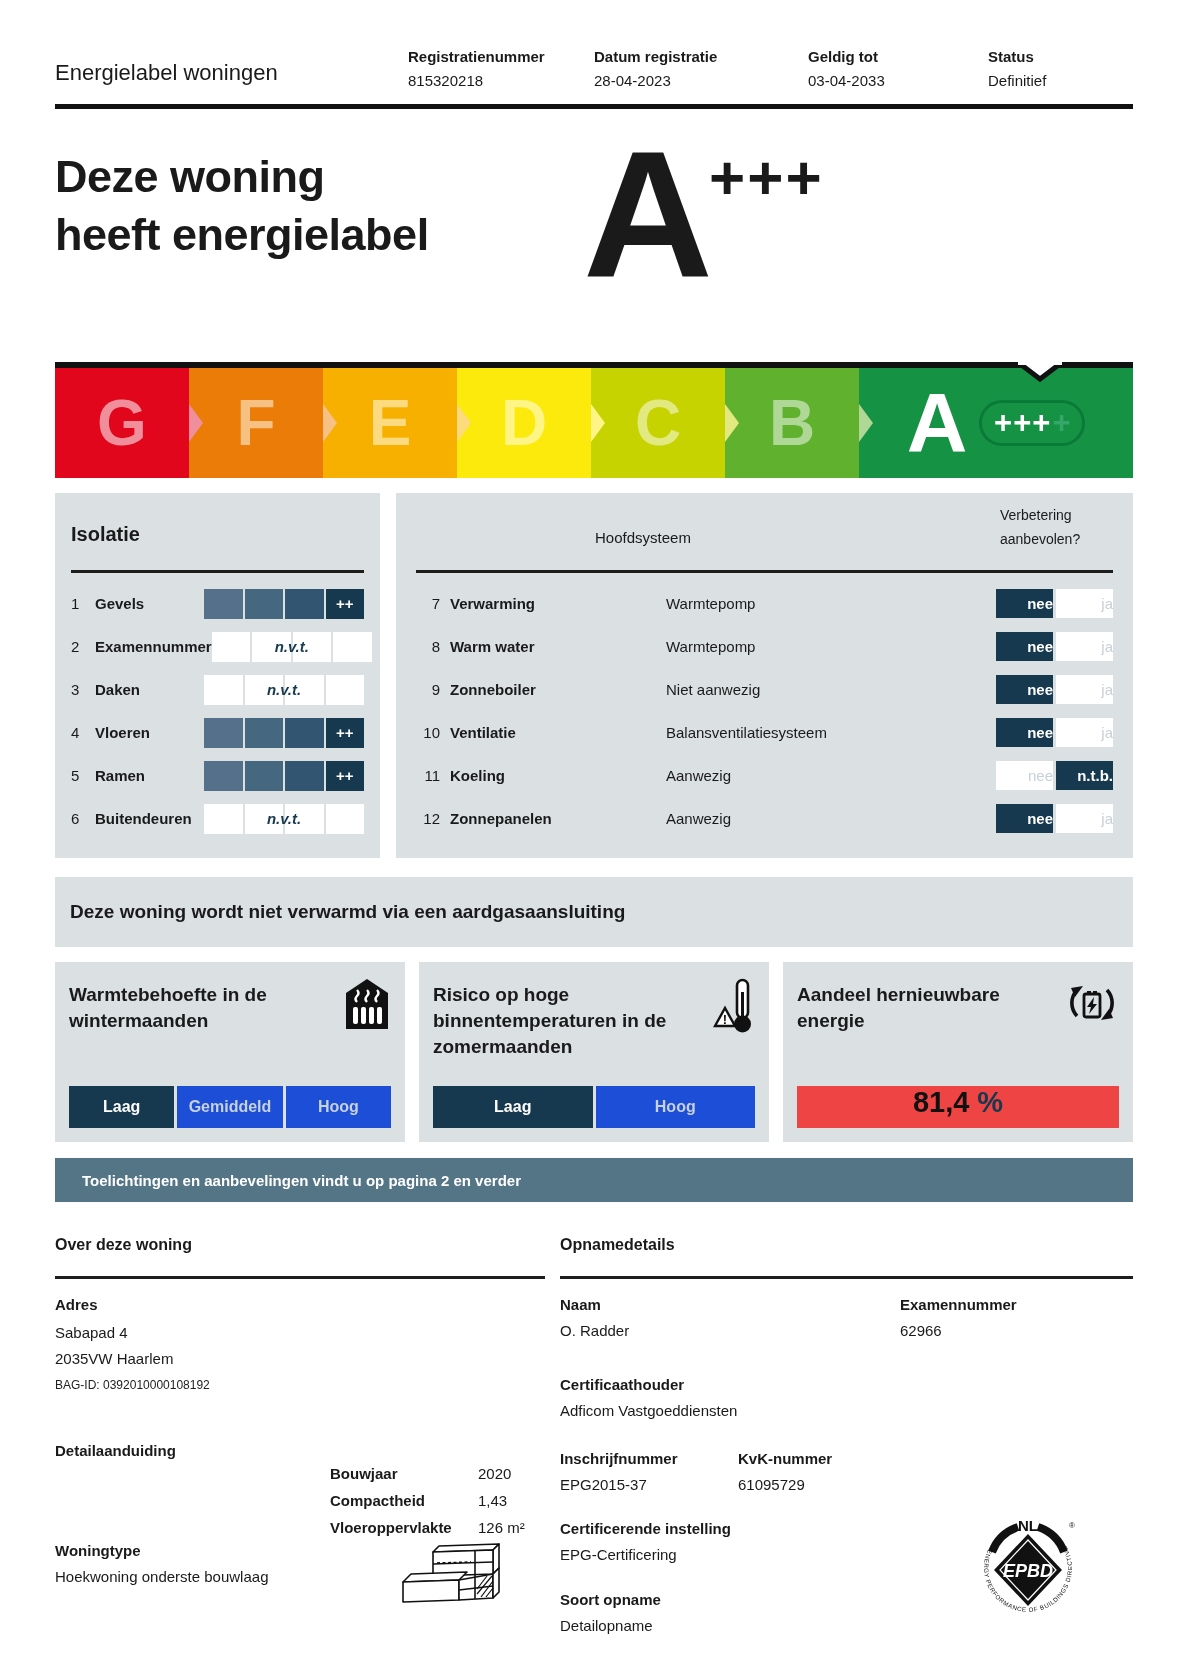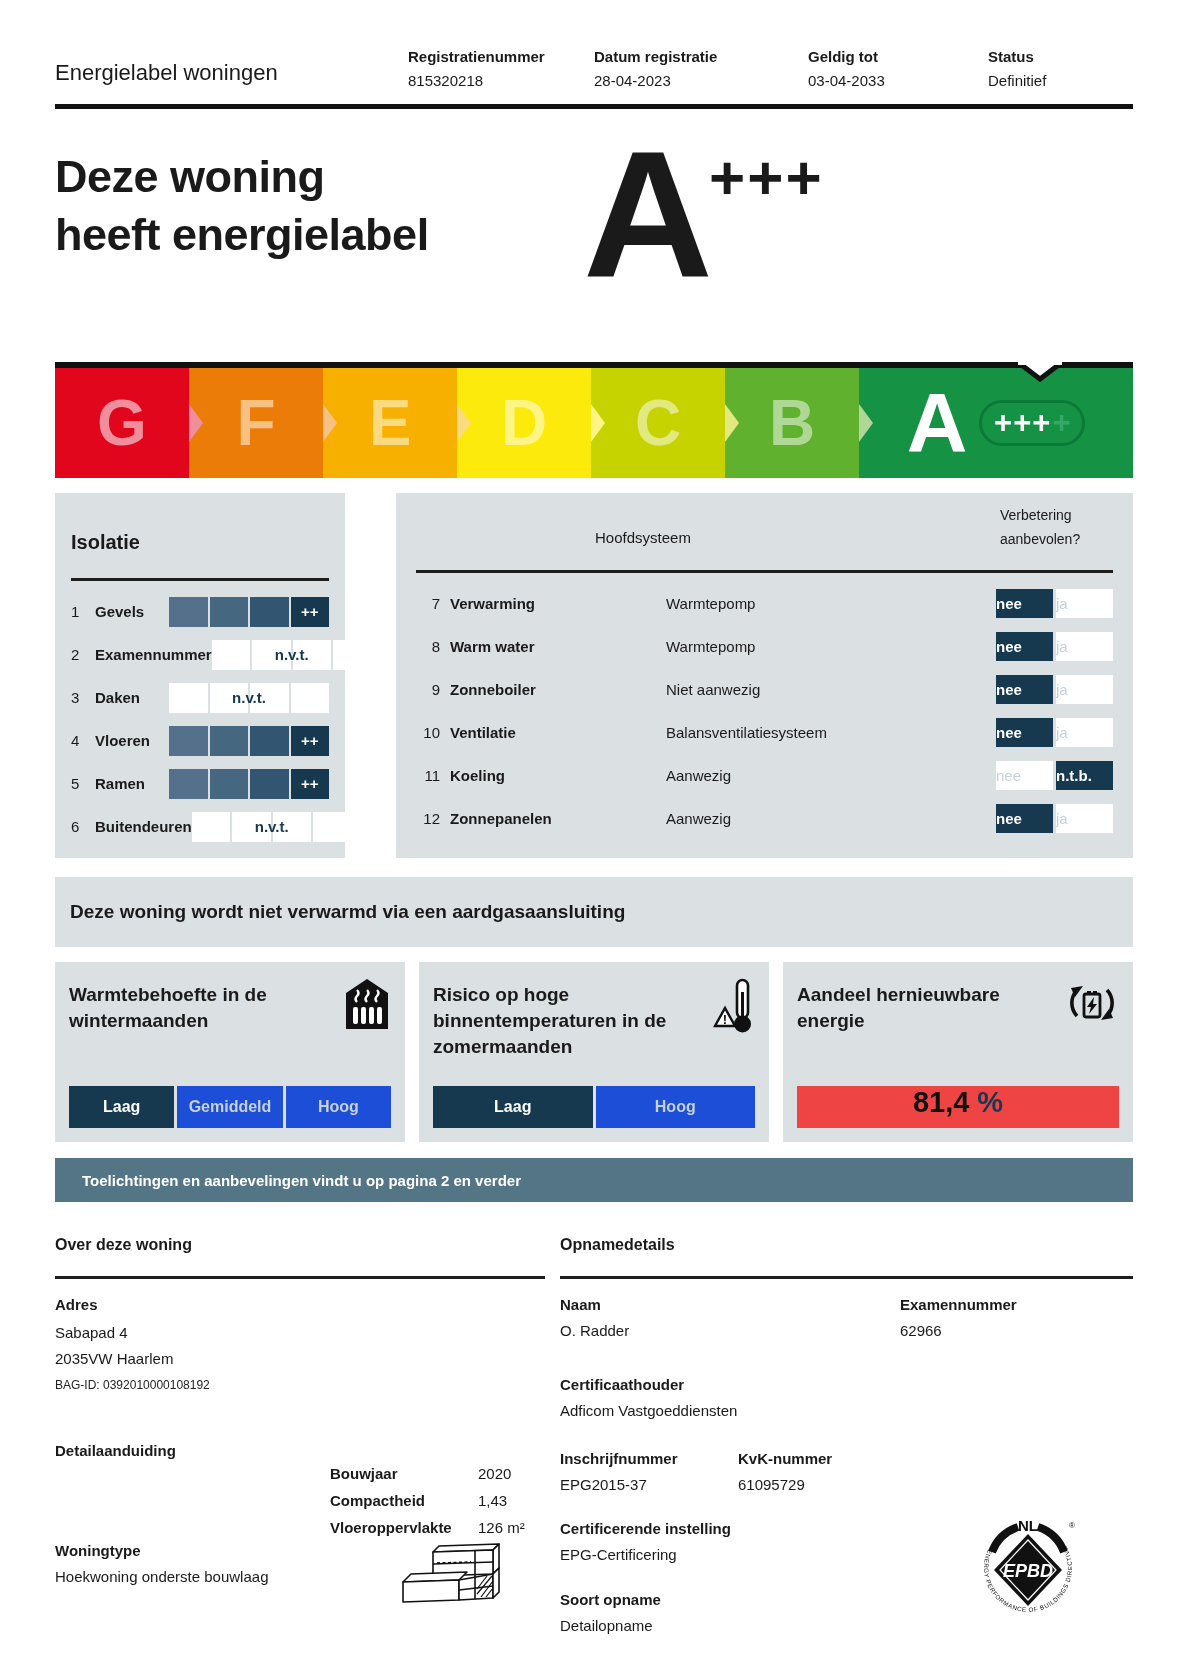--- a/index.html
+++ b/index.html
@@ -45,47 +45,47 @@
   .chev4 { left:536px; border-left:14px solid #fef586; }
   .chev5 { left:670px; border-left:14px solid #e2e980; }
   .chev6 { left:804px; border-left:14px solid #afd896; }
   .badge-pill { width:106px; height:46px; border:3px solid #0a7a38; border-radius:24px; display:flex; align-items:center; justify-content:center; }
   .badge-pill .p1 { color:#fff; font-size:31px; font-weight:bold; letter-spacing:1px; line-height:40px; }
   .badge-pill .p2 { color:#35a869; font-size:31px; font-weight:bold; line-height:40px; margin-left:1px; }
   .notch { position:absolute; left:963px; top:0px; z-index:3; }
 
   
   .panel { position:absolute; top:493px; height:365px; background:#dbe0e3; }
-  .panel-iso { left:55px; width:290px; padding:8px 16px; }
+  .panel-iso { left:55px; width:325px; padding:0 16px; }
   .panel-inst { left:396px; width:737px; padding:0 20px; }
   .panel-title { font-size:20px; font-weight:bold; }
   .panel-head-iso { padding-top:30px; height:77px; }
   .panel-head-inst { position:relative; padding-top:30px; height:77px; }
   .head-hoofd { position:absolute; left:179px; top:36px; font-size:15px; }
   .head-verb { position:absolute; left:584px; top:10px; width:118px; font-size:14px; line-height:24px; }
   .panel-underline { height:3px; background:#1d1d1b; }
   .rows { margin-top:9px; }
   .row { display:flex; align-items:center; height:43px; }
   .row .num { font-size:15px; width:14px; flex:none; }
   .row .num2 { font-size:15px; width:24px; text-align:right; flex:none; }
   .row .rlabel { font-size:15px; font-weight:bold; margin-left:10px; flex:1; }
   .row .system { font-size:15px; width:330px; flex:none; }
 
   
   .gauge { position:relative; width:160px; height:30px; flex:none; display:flex; gap:2px; }
   .gauge .cell { flex:1; height:30px; }
   .g1 { background:#54708a; } .g2 { background:#466780; } .g3 { background:#325672; }
   .g4 { background:#16394f; color:#fff; font-size:15px; font-weight:bold; text-align:center; line-height:30px; }
-  .gauge-nvt { position:relative; width:160px; height:30px; flex:none; display:flex; gap:2px; background:#dbe0e3; }
+  .gauge-nvt { position:relative; width:160px; height:30px; flex:none; display:flex; gap:2px; background:#dbe0e3;font-style:italic; }
   .gauge-nvt .ncell { flex:1; background:#fff; }
   .gauge-nvt .nvt-text { position:absolute; left:0; top:0; width:100%; height:30px; text-align:center; line-height:30px; color:#16394f; font-size:15px; font-weight:bold; }
 
   
   .toggle { display:flex; gap:3px; margin-left:auto; flex:none; }
-  .tbox { width:57px; height:29px; text-align:left; line-height:29px; font-size:15px; }
+  .tbox { width:57px; height:29px; text-align:right; line-height:29px; font-size:15px; }
   .tbox.sel { background:#16394f; color:#fff; font-weight:bold; }
   .tbox.unsel { background:#fff; color:#c7d1d8; }
 
   
   .gasbanner { position:absolute; left:55px; top:877px; width:1078px; height:70px; background:#dbe0e3;
                display:flex; align-items:center; padding:0 15px; font-size:19px; font-weight:bold; }
 
   
   .boxes { position:absolute; left:55px; top:962px; width:1078px; height:180px; display:flex; gap:14px; }
   .ibox { position:relative; flex:1; background:#dbe0e3; padding:14px; }

